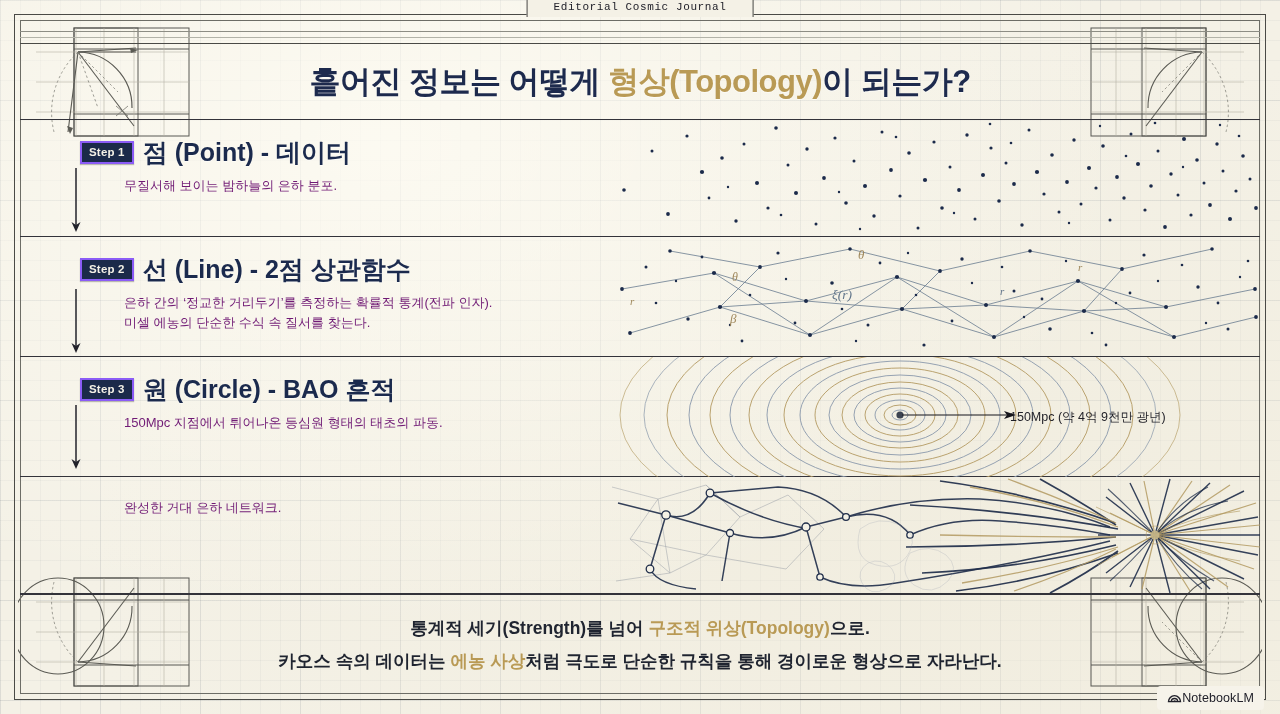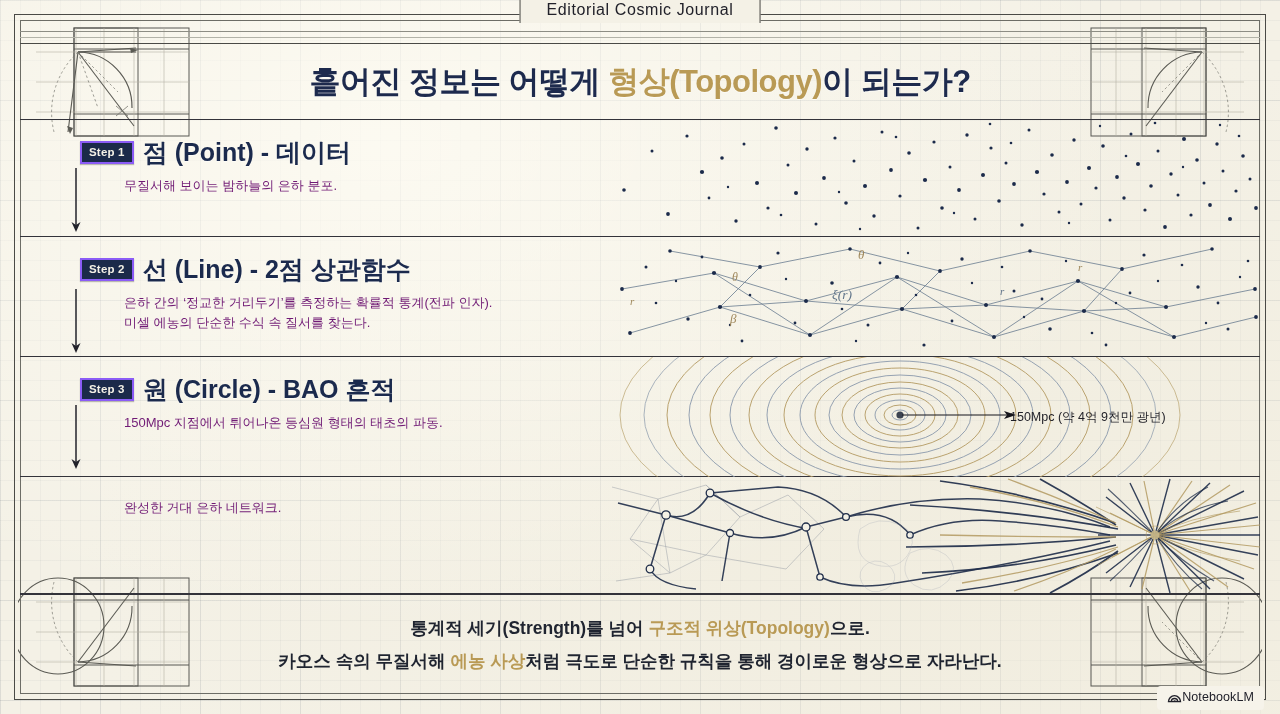--- a/index.html
+++ b/index.html
@@ -66,22 +66,22 @@
   }
   .masthead-plate {
     position:absolute; left:50%; top:-2px; transform:translateX(-50%);
     background:#f4f1e6;
     border-left:1.2px solid #4a4a46;
     border-right:1.2px solid #4a4a46;
     padding:3px 26px 4px;
     z-index:3;
   }
   .masthead-title {
-    font-family:Liberation Sans, sans-serif;
-    font-size:16px; letter-spacing:.6px; color:#21212a; white-space:nowrap;
+    font-family:Liberation Mono, monospace;
+    font-size:11px; letter-spacing:.6px; color:#21212a; white-space:nowrap;
   }
 
   
   .corner-art { position:absolute; pointer-events:none; opacity:.92; }
   .corner-tl { left:18px;  top:22px; }
   .corner-tr { right:18px; top:22px; transform:scaleX(-1); }
   .corner-bl { left:18px;  bottom:22px; transform:scaleY(-1); }
   .corner-br { right:18px; bottom:22px; transform:scale(-1,-1); }
 
   
@@ -164,21 +164,21 @@
     gap:9px;
     border-top:1.6px solid #33333a;
     z-index:4;
   }
   .sum-line { font-size:17.5px; font-weight:bold; color:#1f2430; white-space:nowrap; }
   .sum-line .accent { color:#b99a55; }
 
   
   .nblm {
     position:absolute; right:16px; bottom:4px;
-    display:flex; 
+    display:flex; align-items:center; 
     background:#f6f3ea; padding:4px 10px 5px; border-radius:4px;
     z-index:9;
   }
   .nblm-label { font-size:12.5px; color:#20202a; letter-spacing:.1px; }
 </style>
 </head>
 <body>
 
 <div id="page">
 
@@ -637,21 +637,21 @@
       <div class="txt" style="top:14px;">
         <div class="desc">
           <div>완성한 거대 은하 네트워크.</div>
         </div>
       </div>
     </div>
   </div>
 
   <div class="summary">
     <div class="sum-line"><span>통계적 세기(Strength)를 넘어 </span><span class="accent">구조적 위상(Topology)</span><span>으로.</span></div>
-    <div class="sum-line"><span>카오스 속의 무질서해 </span><span class="accent">에농 사상</span><span>처럼 극도로 단순한 규칙을 통해 경이로운 형상으로 자라난다.</span></div>
+    <div class="sum-line"><span>카오스 속의 데이터는 </span><span class="accent">에농 사상</span><span>처럼 극도로 단순한 규칙을 통해 경이로운 형상으로 자라난다.</span></div>
   </div>
 
   <div class="nblm">
     <svg width="15" height="15" viewBox="0 0 16 16">
       <path d="M1.6 12.4 A6.4 6.4 0 0 1 14.4 12.4 Z" fill="none" stroke="#20202a" stroke-width="1.5"></path>
       <path d="M4.6 12.4 A3.4 3.4 0 0 1 11.4 12.4" fill="none" stroke="#20202a" stroke-width="1.5"></path>
       <path d="M7.4 12.4 A0.9 0.9 0 0 1 9.2 12.4" fill="none" stroke="#20202a" stroke-width="1.4"></path>
     </svg>
     <span class="nblm-label">NotebookLM</span>
   </div>

